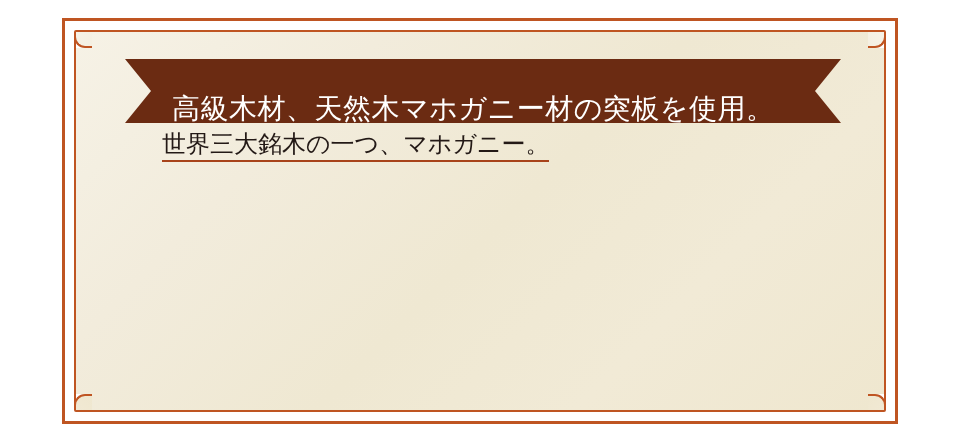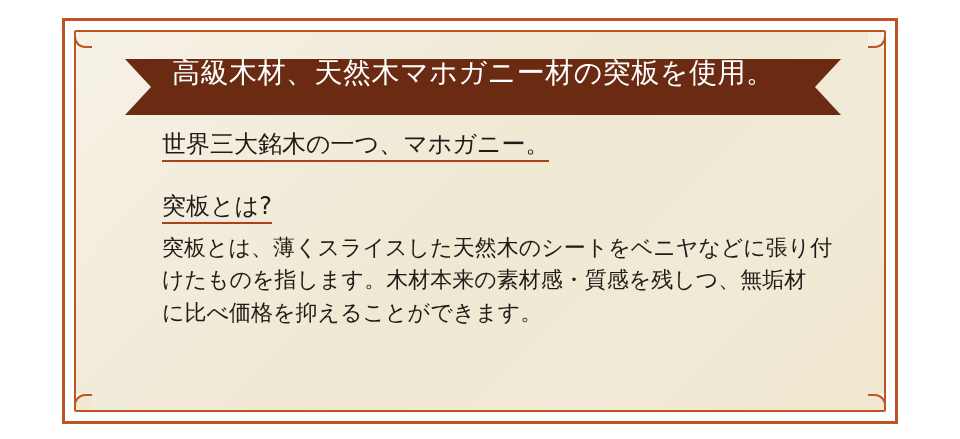--- a/index.html
+++ b/index.html
@@ -77,33 +77,33 @@
   .corner.br::after { right: 0; bottom: 0;
       border-width: 2px 2px 0 0; border-radius: 0 11px 0 0;
       background: linear-gradient(315deg,#f1e9d4,#efe7cf); }
 
   
   #banner {
     position: absolute;
     left: 49px;
     top: 27px;
     width: 716px;
-    height: 56px;
+    height: 64px;
     background: #6b2b12;
     color: #ffffff;
     -webkit-clip-path: polygon(
         0 0, 100% 0,
         100% 0, calc(100% - 26px) 50%, 100% 100%,
         100% 100%, 0 100%, 26px 50%);
     clip-path: polygon(
         0 0, 100% 0,
         calc(100% - 26px) 50%, 100% 100%,
         0 100%, 26px 50%);
     display: flex;
-    align-items: flex-start;
+    align-items: flex-end;
     z-index: 2;
   }
   #banner-title {
     display: block;
     padding-left: 47px;
     font-size: 28px;
     line-height: 1;
     letter-spacing: 0.5px;
     white-space: nowrap;
     color: #ffffff;
@@ -153,24 +153,16 @@
     </div>
 
     <div id="content">
 
       <div class="section" id="section-mahogany">
         <div class="subhead">世界三大銘木の一つ、マホガニー。</div>
         <p class="para">
         </p>
       </div>
 
-      <div class="section" id="section-veneer">
-        <div class="subhead">突板とは?</div>
-        <p class="para">
-          <span class="ln">突板とは、薄くスライスした天然木のシートをベニヤなどに張り付</span>
-          <span class="ln">けたものを指します。木材本来の素材感・質感を残しつ、無垢材</span>
-          <span class="ln">に比べ価格を抑えることができます。</span>
-        </p>
-      </div>
 
     </div>
   </div>
 </div>
 
 </body></html>

